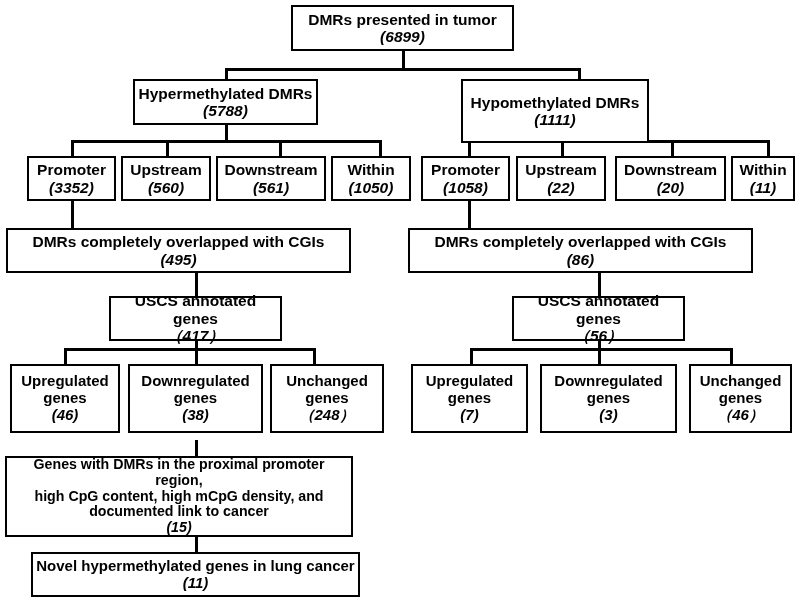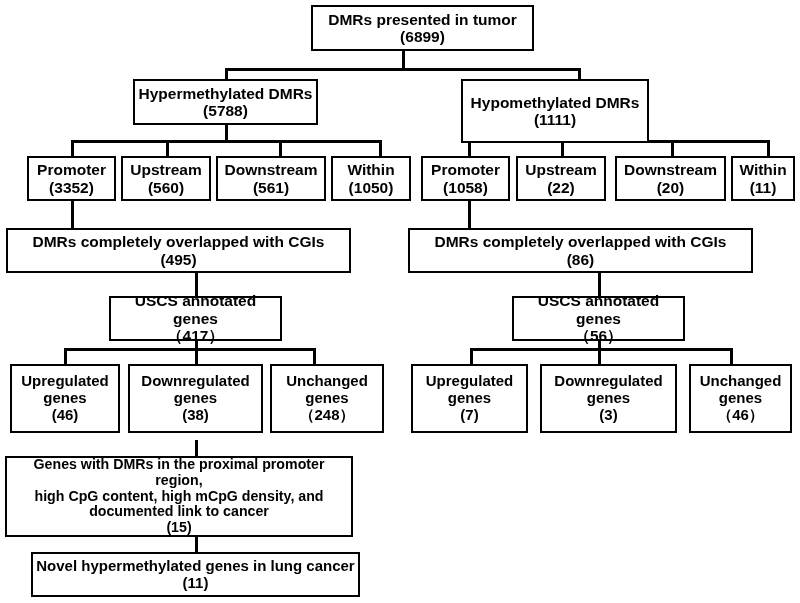--- a/index.html
+++ b/index.html
@@ -27,21 +27,21 @@
     align-items: center;
     justify-content: center;
     text-align: center;
     font-weight: bold;
     color: #000000;
     line-height: 1.12;
     z-index: 2;
     padding: 0 2px;
   }
   .node .lbl { display: block; white-space: pre-line; }
-  .node .cnt { display: block; }
+  .node .cnt { display: block; font-style: italic; }
   .f16 { font-size: 15.5px; }
   .f15 { font-size: 15px; }
   .f14 { font-size: 14.2px; }
   .edge {
     position: absolute;
     background: #000000;
     z-index: 1;
   }
   .edge.v { width: 2.5px; }
   .edge.h { height: 2.5px; }
@@ -84,21 +84,21 @@
 
   <div class="edge v" style="left:598px; top:340px; height:25px;"></div>
   <div class="edge h" style="left:470px; top:348px; width:262px;"></div>
   <div class="edge v" style="left:470px; top:348px; height:17px;"></div>
   <div class="edge v" style="left:730px; top:348px; height:17px;"></div>
 
   <div class="edge v" style="left:195px; top:440px; height:17px;"></div>
 
   <div class="edge v" style="left:195px; top:536px; height:17px;"></div>
 
-  <div class="node f16" style="left:291px; top:5px; width:223px; height:46px;margin-left:20px;">
+  <div class="node f16" style="left:291px; top:5px; width:223px; height:46px;">
     <span class="lbl">DMRs presented in tumor</span>
     <span class="cnt">(6899)</span>
   </div>
 
   <div class="node f16" style="left:133px; top:79px; width:185px; height:46px;">
     <span class="lbl">Hypermethylated DMRs</span>
     <span class="cnt">(5788)</span>
   </div>
 
   <div class="node f16" style="left:461px; top:79px; width:188px; height:64px;text-align:right;">

